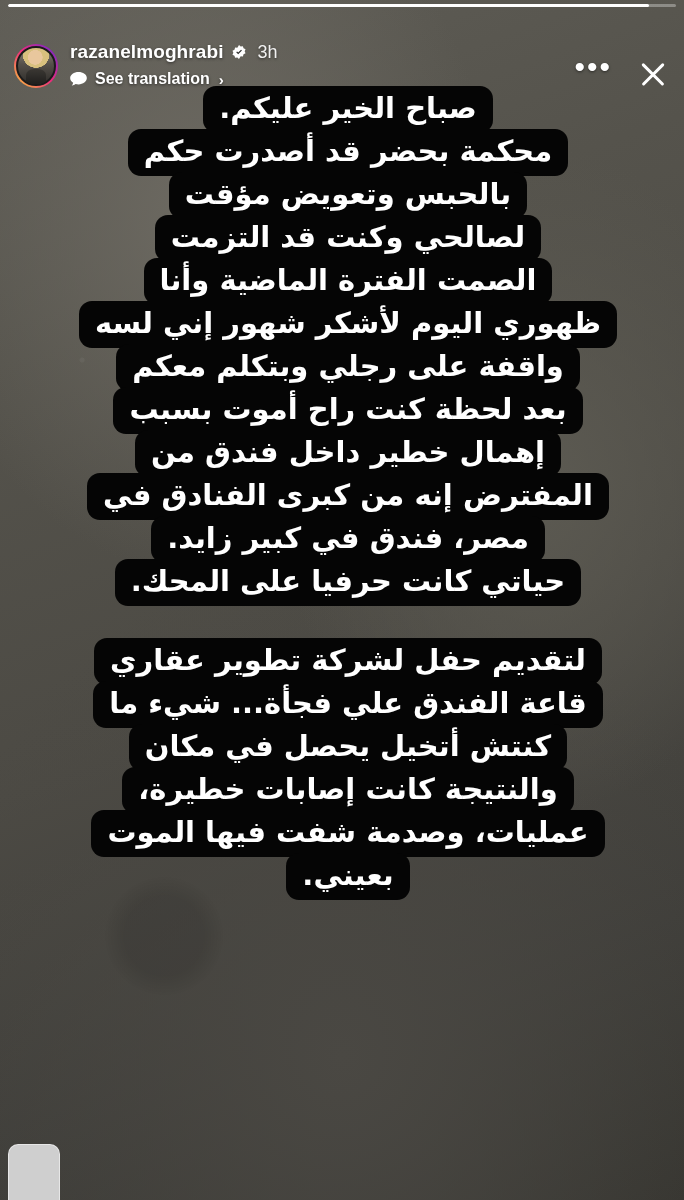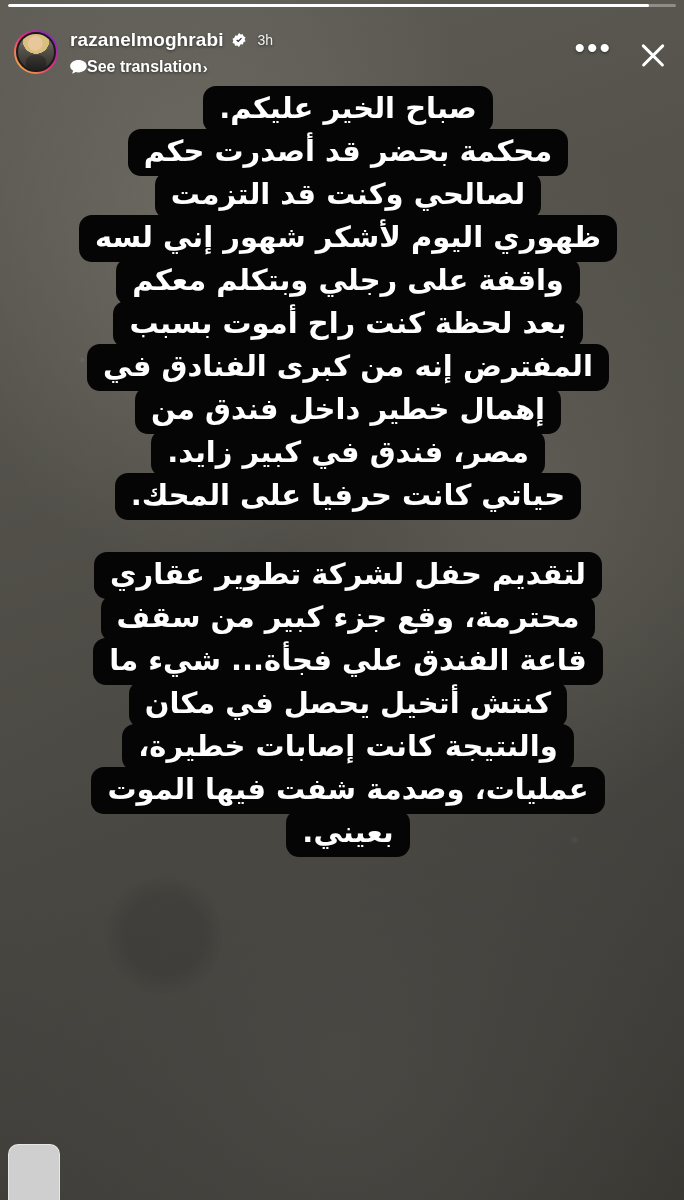--- a/index.html
+++ b/index.html
@@ -60,21 +60,21 @@
   }
 
   
   .header {
     position: absolute;
     top: 14px;
     left: 0;
     right: 0;
     height: 74px;
     display: flex;
-    align-items: center;
+    align-items: flex-end;
     padding: 0 14px;
     z-index: 5;
   }
   .avatar-wrap {
     width: 44px;
     height: 44px;
     border-radius: 50%;
     flex: 0 0 44px;
     margin-top: 2px;
     padding: 2px;
@@ -125,27 +125,28 @@
     white-space: nowrap;
   }
   .verified {
     width: 16px;
     height: 16px;
     flex: 0 0 16px;
     display: block;
   }
   .timestamp {
     color: rgba(255,255,255,0.92);
-    font-size: 14px;
+    font-size: 18px;
     text-shadow: 0 1px 3px rgba(0,0,0,.55);
     margin-left: 4px;
   }
   .translate-row {
     display: flex;
     align-items: center;
+    gap: 8px;
     color: #fff;
     font-size: 16px;
     font-weight: bold;
     text-shadow: 0 1px 3px rgba(0,0,0,.55);
   }
   .translate-icon {
     width: 17px;
     height: 15px;
     flex: 0 0 17px;
   }
@@ -273,32 +274,33 @@
     <div class="head-actions">
       <span class="more-dots">•••</span>
       <span class="close-x"></span>
     </div>
   </div>
 
   <div class="text-area">
       <div class="para">
         <span class="line">صباح الخير عليكم.</span>
         <span class="line">محكمة بحضر قد أصدرت حكم</span>
+        <span class="line">بالحبس وتعويض مؤقت</span>
         <span class="line">لصالحي وكنت قد التزمت</span>
+        <span class="line">الصمت الفترة الماضية وأنا</span>
         <span class="line">ظهوري اليوم لأشكر شهور إني لسه</span>
         <span class="line">واقفة على رجلي وبتكلم معكم</span>
         <span class="line">بعد لحظة كنت راح أموت بسبب</span>
+        <span class="line">إهمال خطير داخل فندق من</span>
         <span class="line">المفترض إنه من كبرى الفنادق في</span>
-        <span class="line">إهمال خطير داخل فندق من</span>
         <span class="line">مصر، فندق  في كبير زايد.</span>
         <span class="line">حياتي كانت حرفيا على المحك.</span>
       </div>
       <div class="para">
         <span class="line">لتقديم حفل لشركة تطوير عقاري</span>
-        <span class="line">محترمة، وقع جزء كبير من سقف</span>
         <span class="line">قاعة الفندق علي فجأة... شيء ما</span>
         <span class="line">كنتش أتخيل يحصل في مكان</span>
         <span class="line">والنتيجة كانت إصابات خطيرة،</span>
         <span class="line">عمليات، وصدمة شفت فيها الموت</span>
         <span class="line">بعيني.</span>
       </div>
     </div>
 
   <div class="reply-thumb"></div>
 </div>

